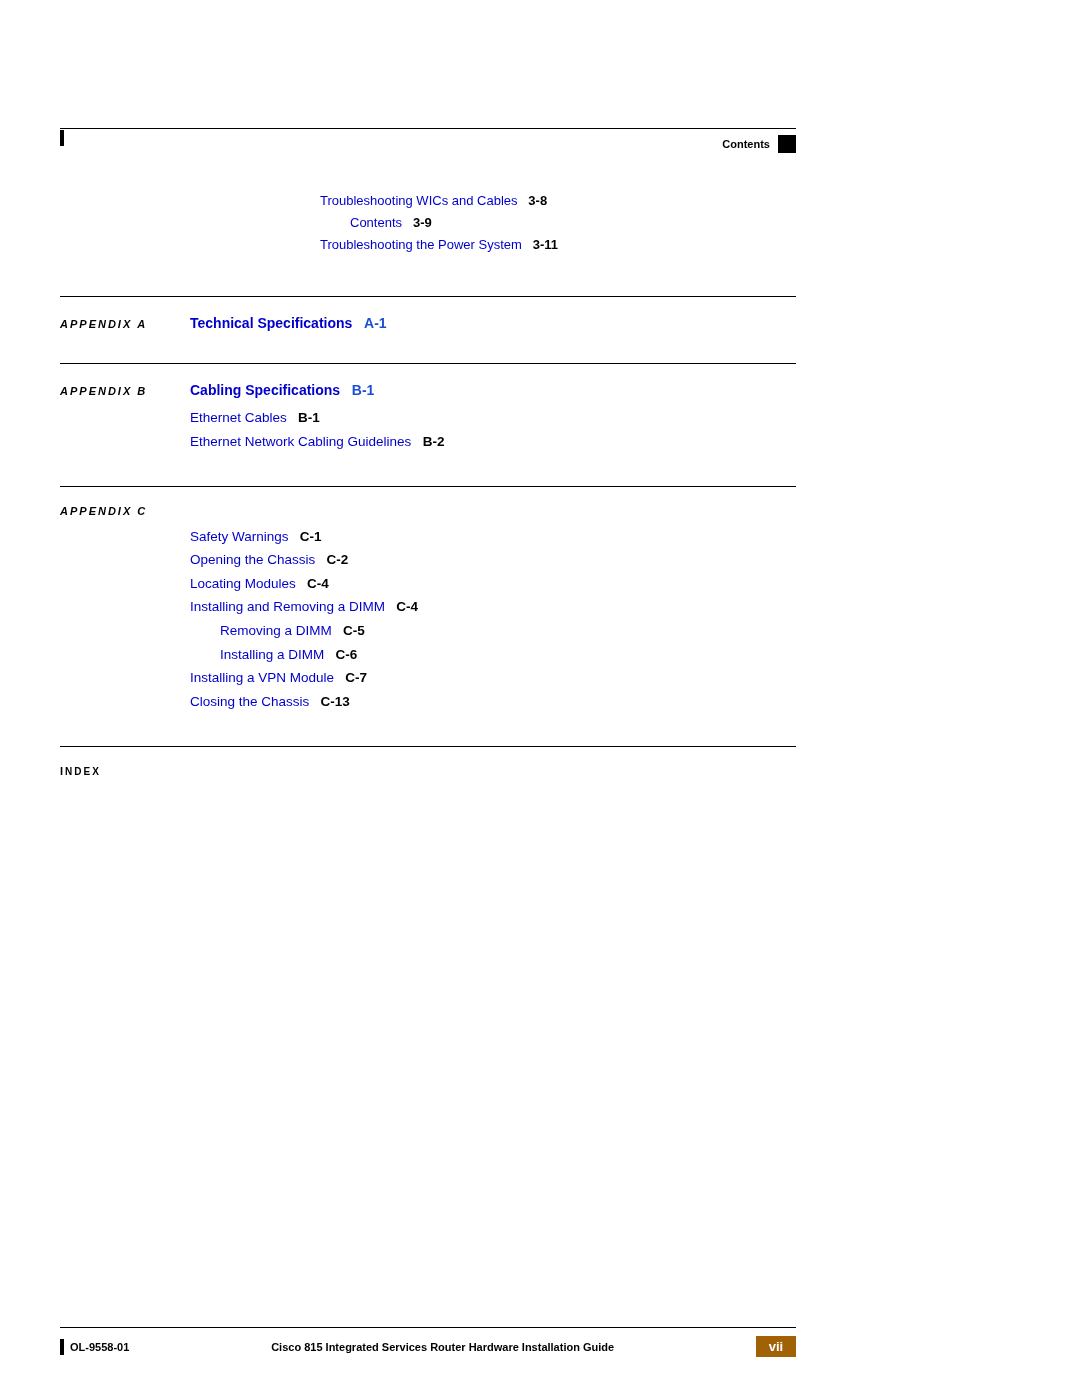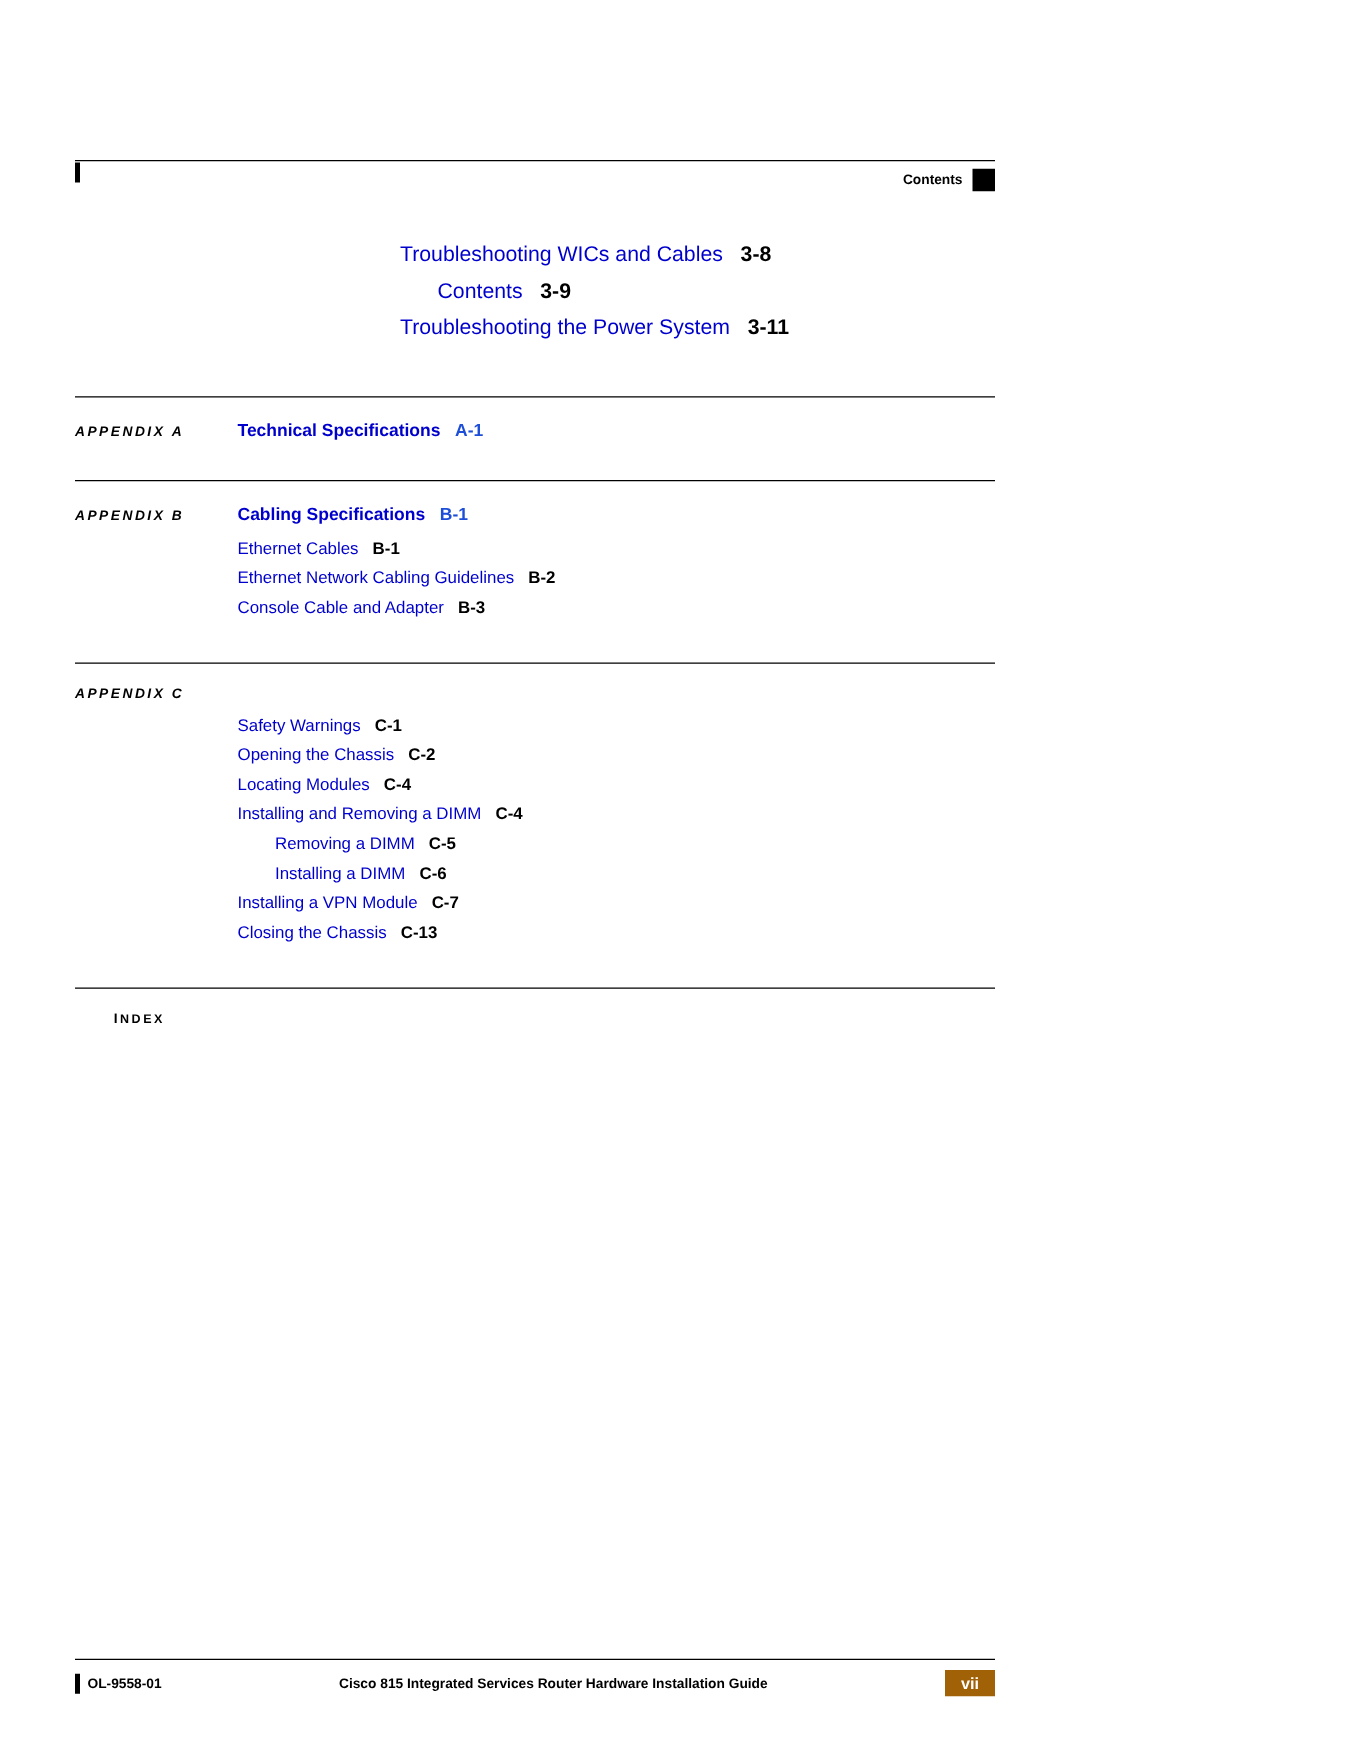--- a/index.html
+++ b/index.html
@@ -67,21 +67,21 @@
 
     
     .toc-continuation {
       margin-left: 260px;
       margin-bottom: 40px;
     }
 
     .toc-entry {
       display: block;
       color: #0000cc;
-      font-size: 17px;
+      font-size: 13px;
       line-height: 1.7;
       text-decoration: none;
     }
 
     .toc-entry .page-num {
       font-weight: bold;
       color: #000;
     }
 
     .appendix-section-with-rule {
@@ -149,21 +149,20 @@
       margin-bottom: 20px;
     }
 
     .index-label {
       font-size: 11px;
       font-weight: bold;
       color: #000;
       letter-spacing: 2px;
       font-variant: small-caps;
       text-transform: uppercase;
-      margin-left: 31px;
     }
 
     
     .footer {
       position: absolute;
       bottom: 40px;
       left: 0;
       right: 0;
       padding: 0 60px;
     }
@@ -279,24 +278,20 @@
       </div>
       <div class="appendix-entries">
         <a class="appendix-entry">
           <span>Ethernet Cables</span>
           <span class="page-num">&nbsp;&nbsp;B-1</span>
         </a>
         <a class="appendix-entry">
           <span>Ethernet Network Cabling Guidelines</span>
           <span class="page-num">&nbsp;&nbsp;B-2</span>
         </a>
-        <a class="appendix-entry">
-          <span>Console Cable and Adapter</span>
-          <span class="page-num">&nbsp;&nbsp;B-3</span>
-        </a>
       </div>
     </div>
 
     <div class="appendix-section-with-rule">
       <div class="appendix-row">
         <span class="appendix-label">A<span style="font-variant:small-caps; letter-spacing:2px;">PPENDIX</span> <strong>C</strong></span>
       </div>
       <div class="appendix-entries">
         <a class="appendix-entry">
           <span>Safety Warnings</span>

